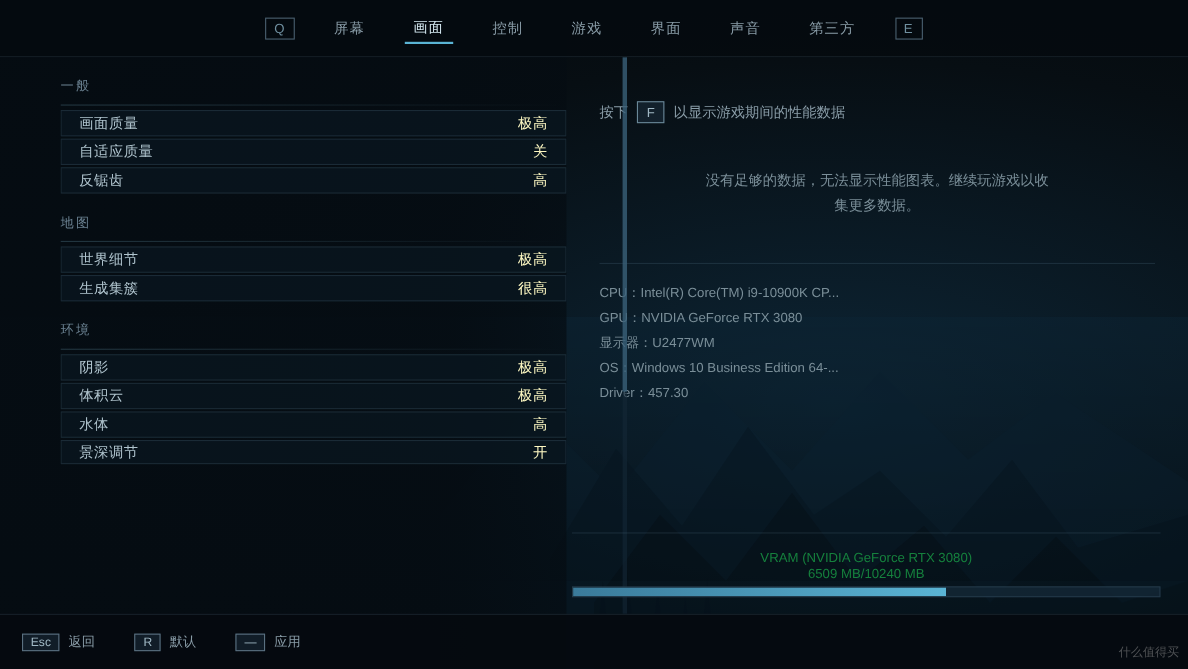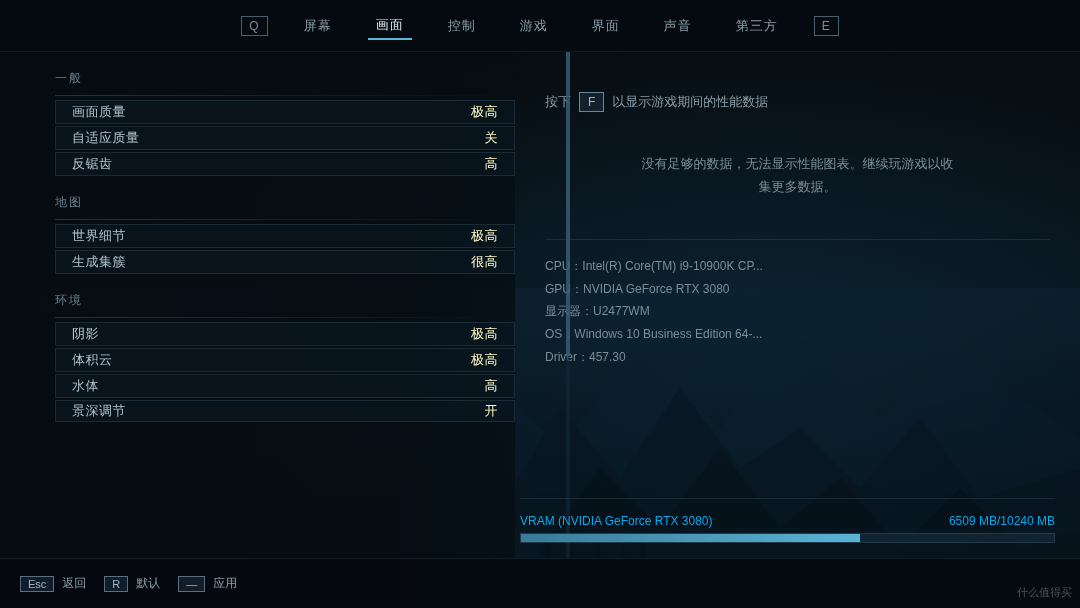--- a/index.html
+++ b/index.html
@@ -188,21 +188,22 @@
       right: 25px;
       z-index: 16;
     }
 
     .vram-label-row {
       display: flex;
       justify-content: space-between;
       align-items: center;
       margin-bottom: 5px;
       font-size: 12px;
-      color: #0ea5e9;
+      color: #15803d;
+      flex-direction: column;
     }
 
     .vram-bar-bg {
       height: 10px;
       background: rgba(20, 40, 55, 0.8);
       border: 1px solid rgba(80, 110, 130, 0.3);
       position: relative;
       overflow: hidden;
     }
 
@@ -237,21 +238,21 @@
       position: absolute;
       bottom: 0;
       left: 0;
       right: 0;
       height: 50px;
       background: rgba(5, 10, 15, 0.92);
       border-top: 1px solid rgba(80, 110, 130, 0.2);
       display: flex;
       align-items: center;
       padding: 0 20px;
-      gap: 18px;
+      gap: 36px;
       z-index: 20;
     }
 
     .bottom-action {
       display: flex;
       align-items: center;
       gap: 8px;
       font-size: 12px;
       color: #8a9da8;
       cursor: pointer;

